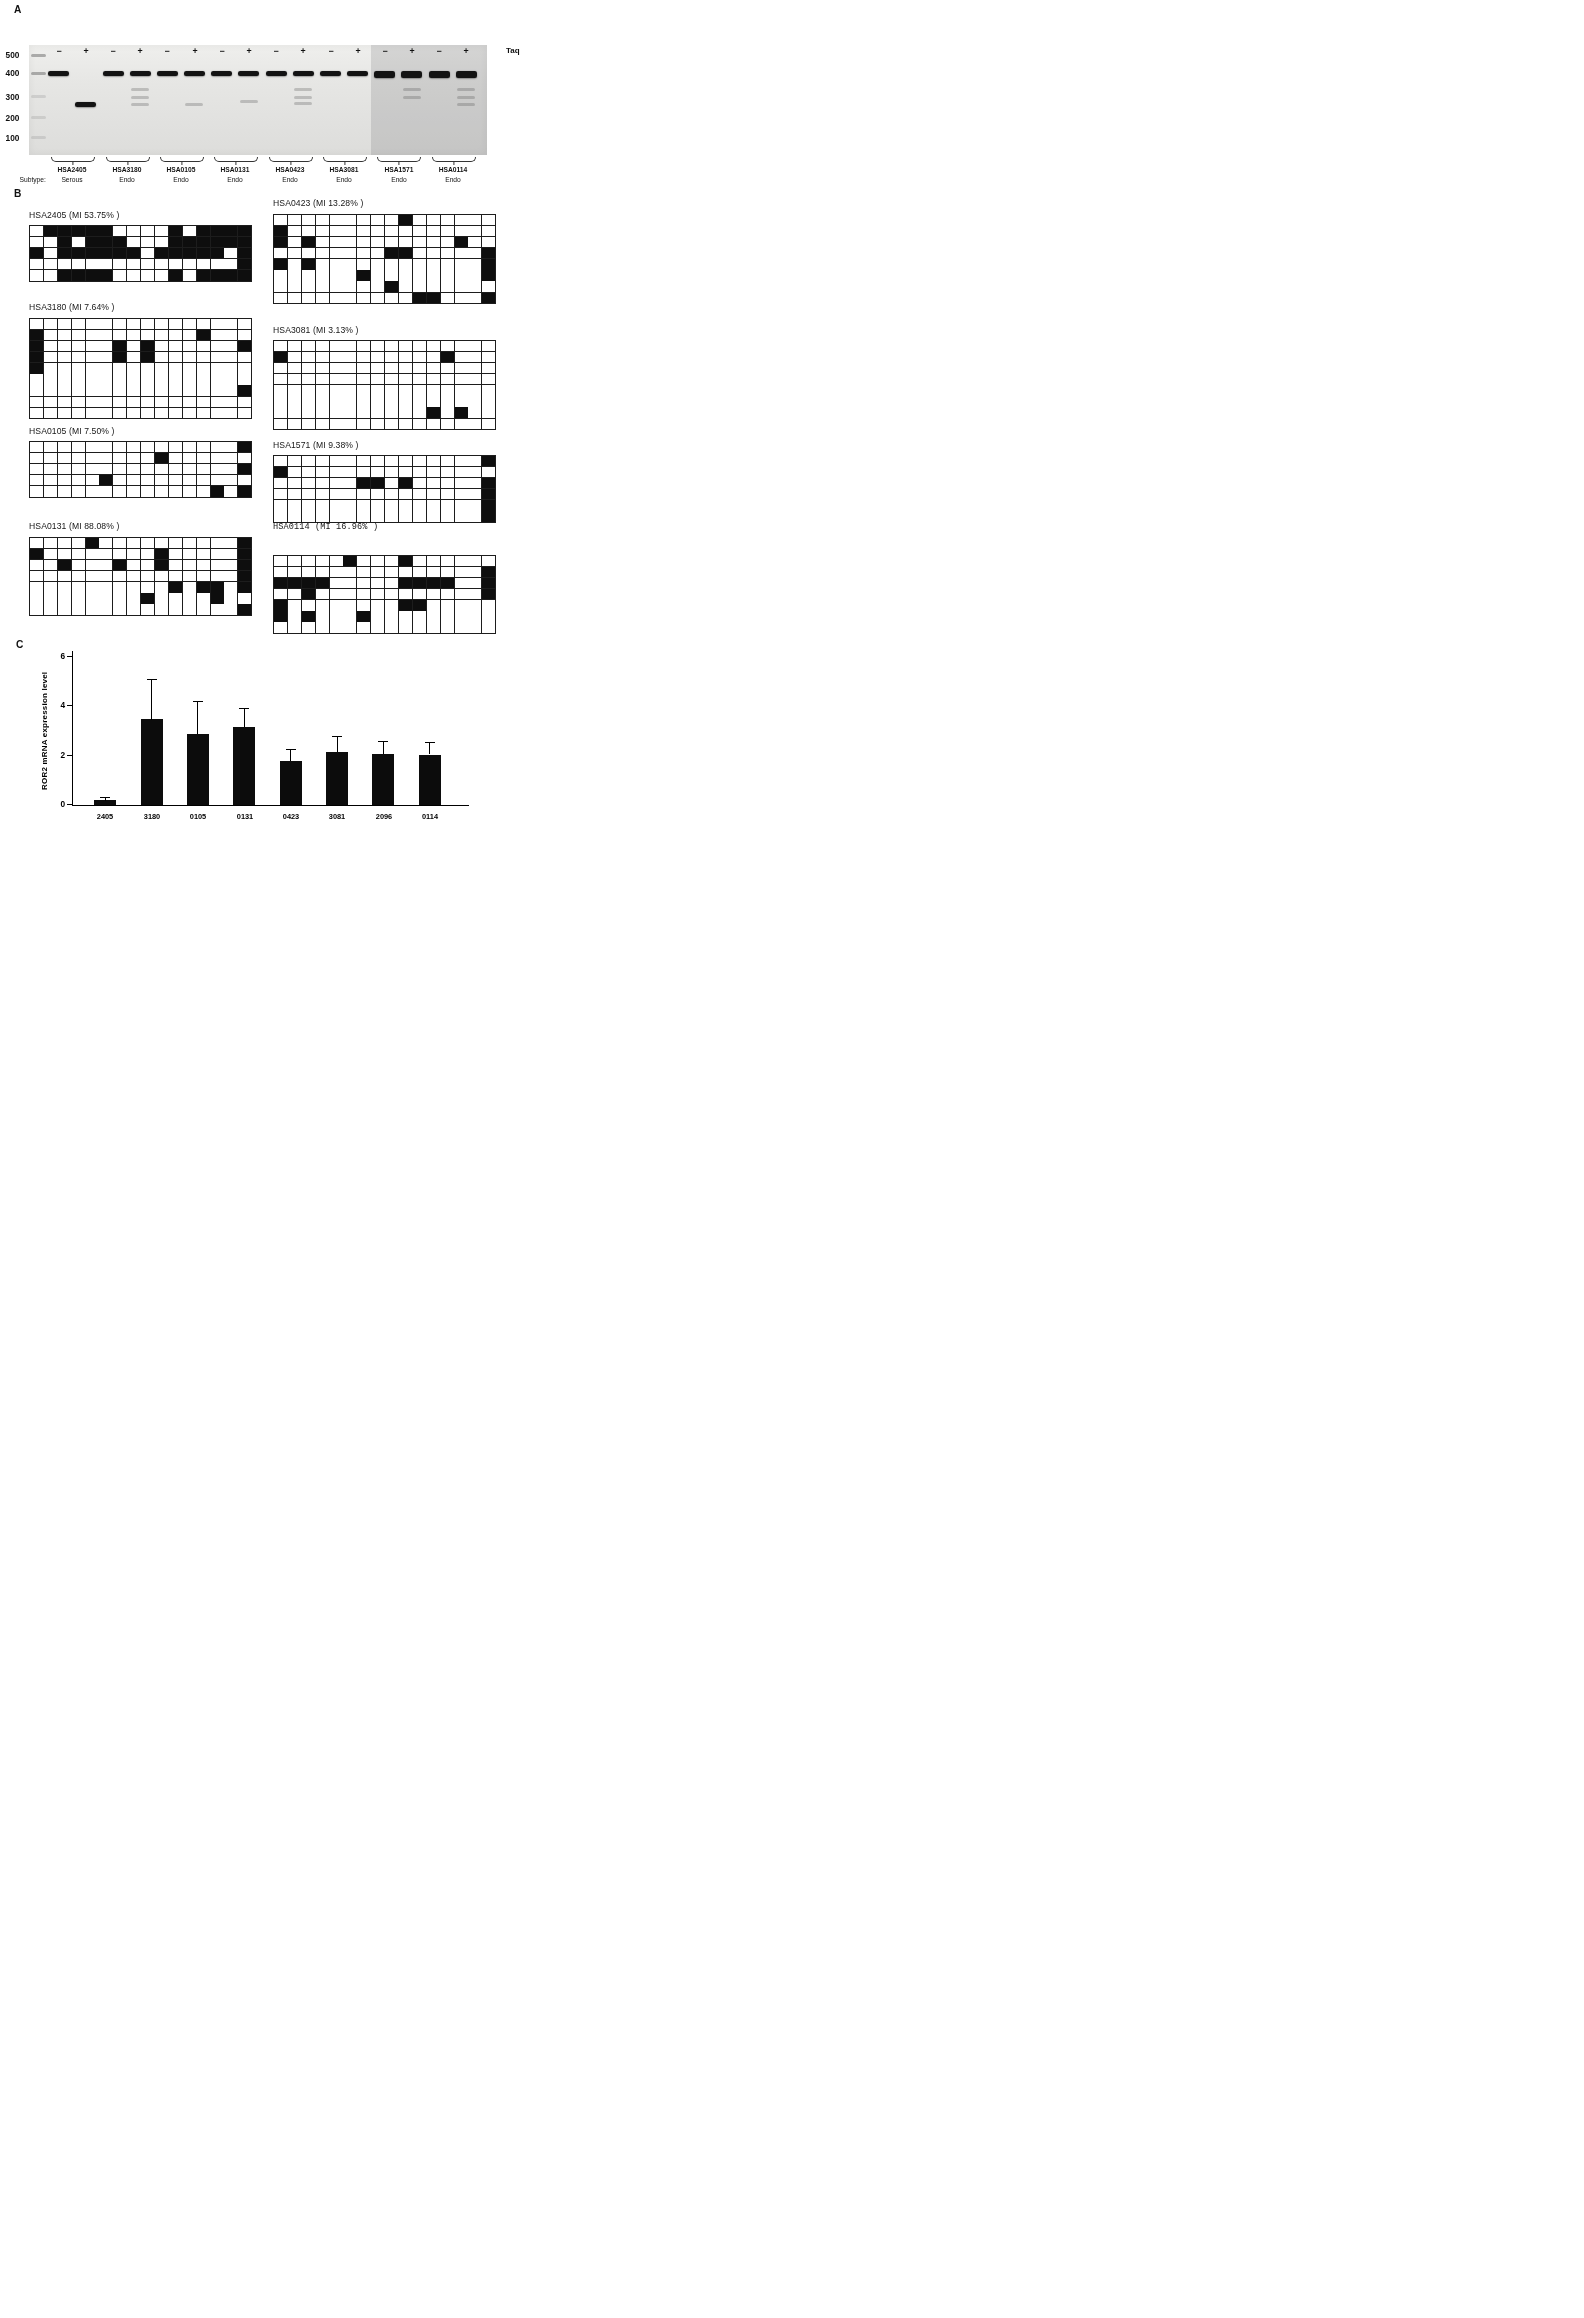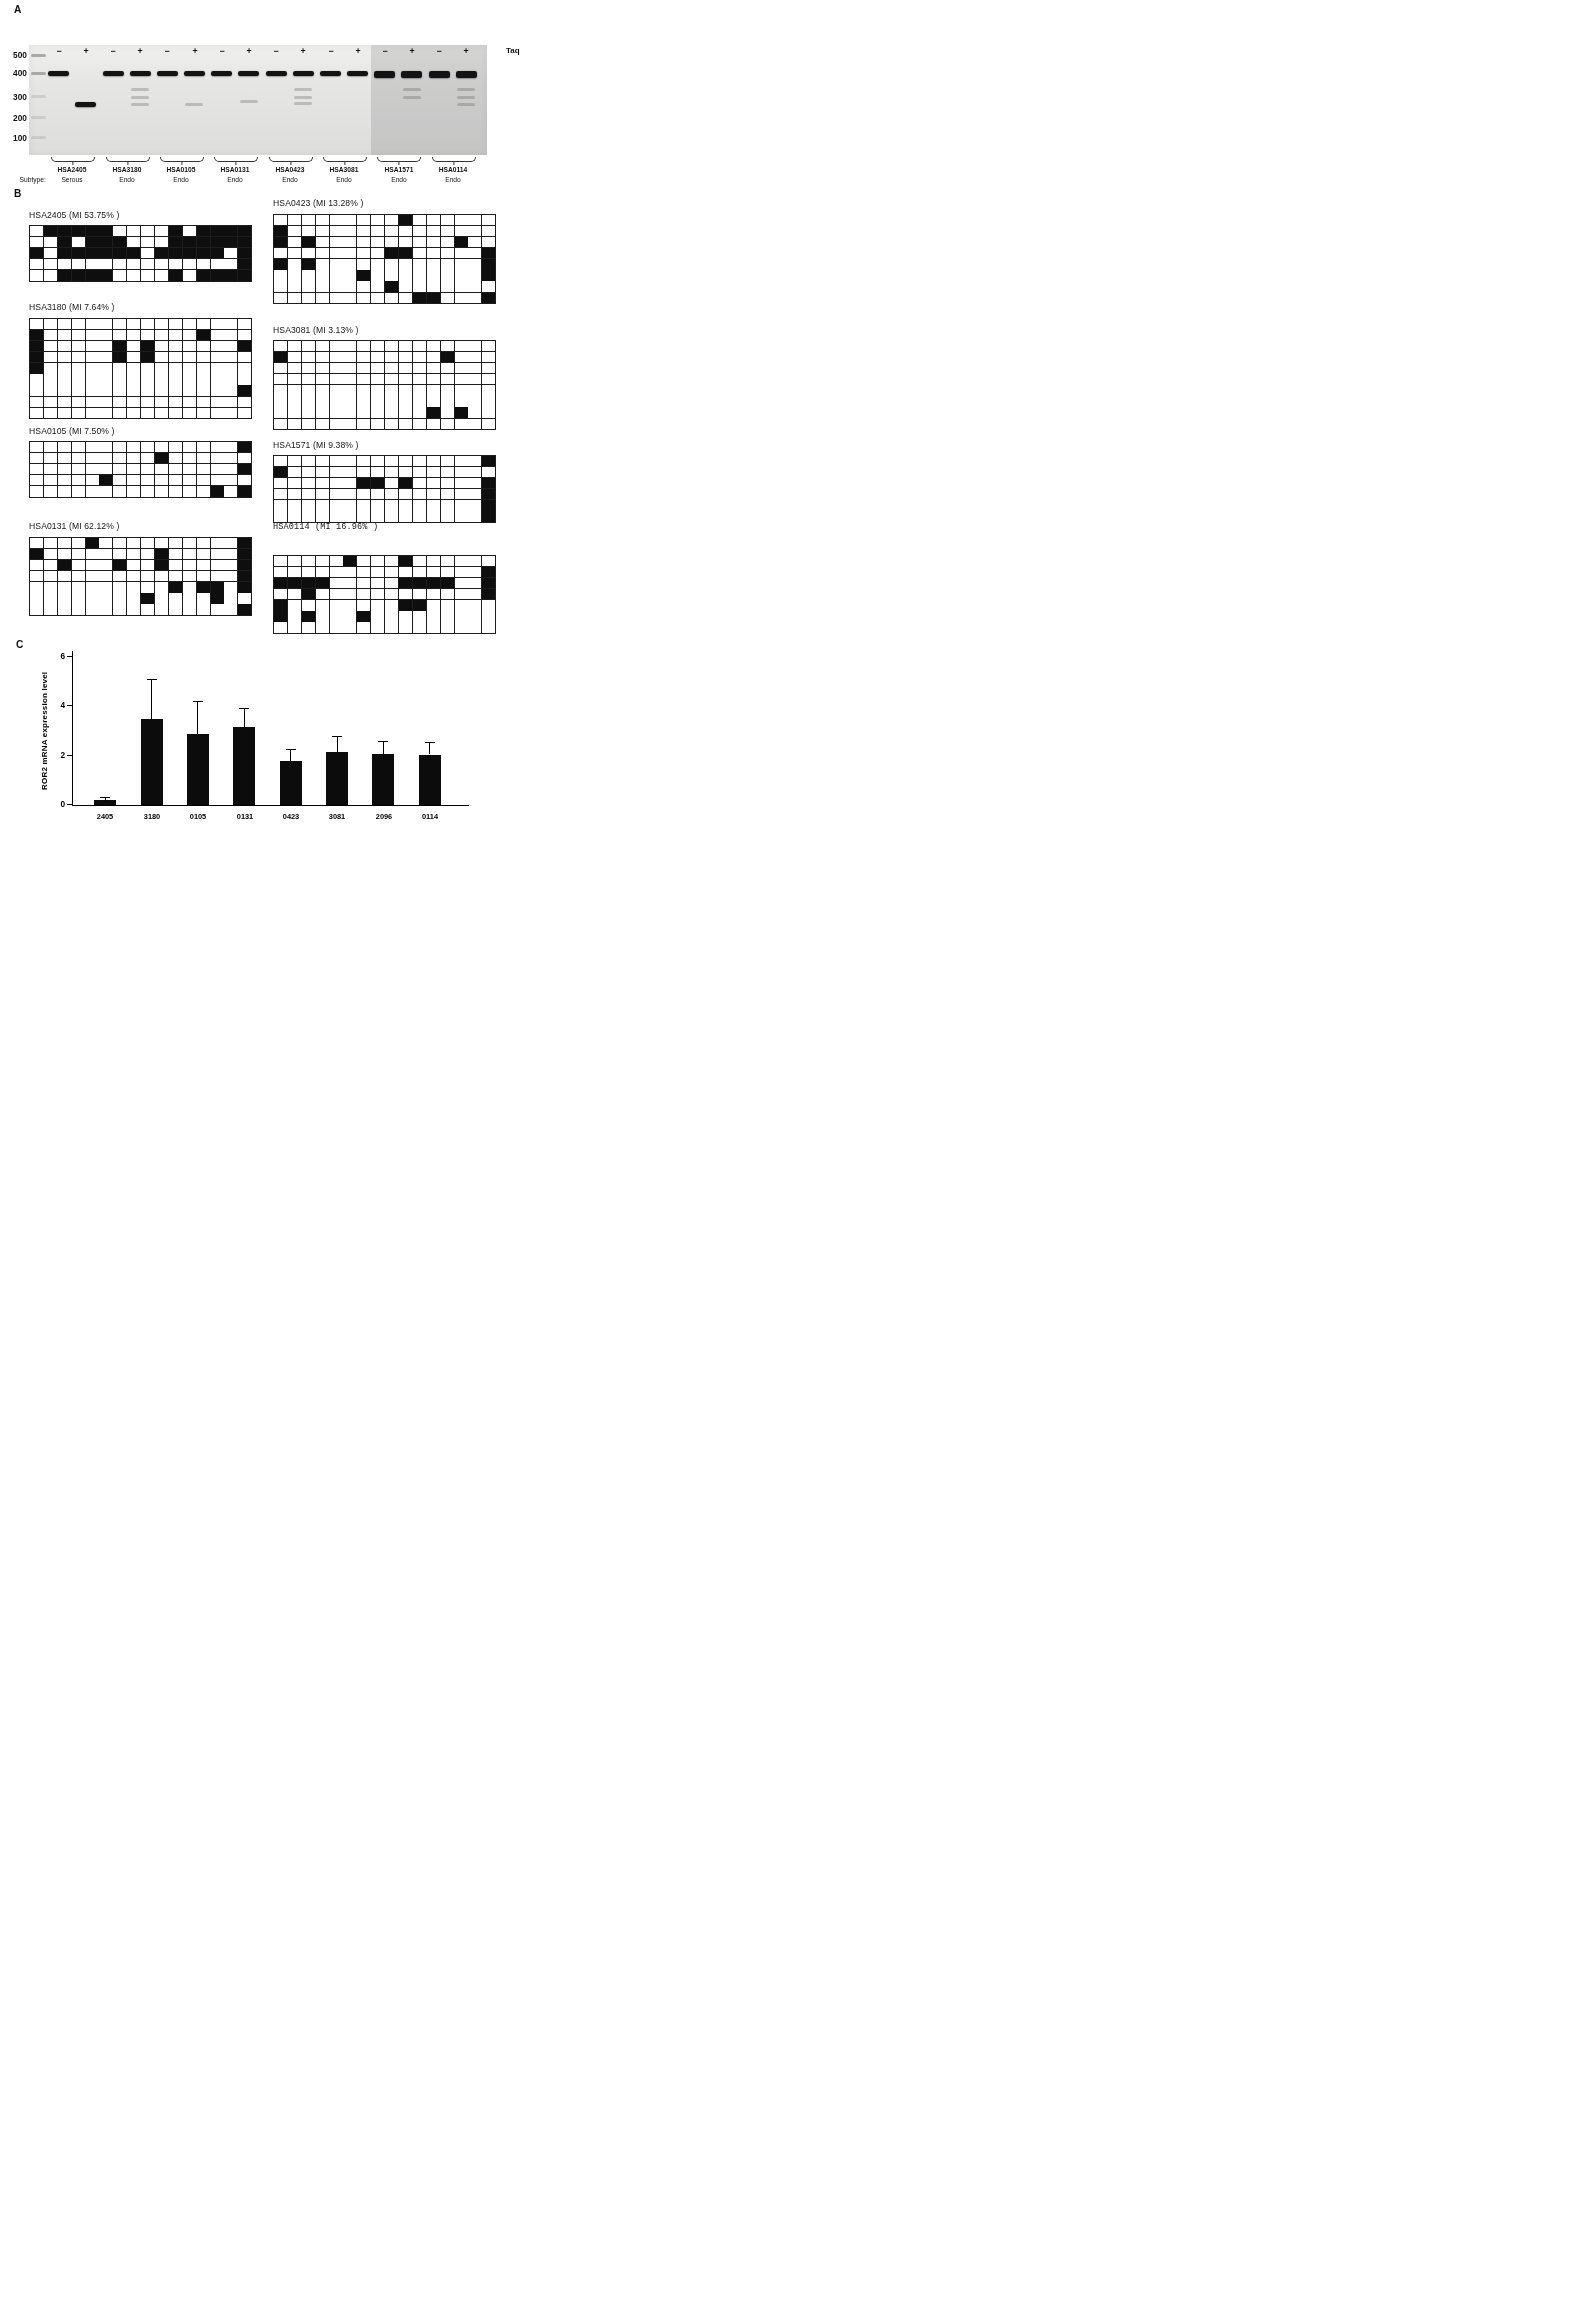--- a/index.html
+++ b/index.html
@@ -6,21 +6,21 @@
   body{font-family:"Liberation Sans", sans-serif;color:#1a1a1a;}
   .page{position:relative;width:528px;height:834px;background:#fff;overflow:hidden;}
   .panel-letter{position:absolute;font-size:10.2px;font-weight:bold;color:#111;}
   
   .gel{position:absolute;left:29px;top:45px;width:458px;height:110px;
        background:linear-gradient(180deg,#efefed 0%,#e6e6e4 35%,#dddddb 100%);
        box-shadow:inset 0 0 8.3px rgba(0,0,0,0.06);}
   .gel-dark{position:absolute;background:rgba(75,75,80,0.16);}
   .lane-sign{position:absolute;text-align:center;font-weight:bold;font-size:8.8px;color:#111;}
   .taq{position:absolute;font-weight:bold;font-size:8px;color:#111;margin-left:15px;}
-  .ladder-label{position:absolute;width:21.3px;text-align:right;font-weight:bold;font-size:8.3px;color:#111;}
+  .ladder-label{position:absolute;width:21.3px;text-align:left;font-weight:bold;font-size:8.3px;color:#111;}
   .band{position:absolute;border-radius:2.3px;}
   .band-strong{background:#131313;box-shadow:0 0.5px 1.4px rgba(10,10,10,.55);filter:blur(0.2px);}
   .band-medium{background:#6a6a6a;opacity:.5;filter:blur(0.5px);}
   .band-faint{background:#4a4a4a;opacity:.26;filter:blur(0.6px);}
   .band-faintest{background:#777;opacity:.2;filter:blur(0.6px);}
   .brace{position:absolute;height:4.2px;border-left:1.2px solid #333;border-right:1.2px solid #333;
          border-bottom:1.2px solid #333;border-radius:0 0 5.1px 5.1px;}
   .brace-tail{position:absolute;width:1.2px;height:4.2px;background:#333;left:50%;top:4.2px;transform:translateX(-50%);}
   .sample-name{position:absolute;width:56px;text-align:center;font-size:6.7px;font-weight:600;color:#111;}
   .sample-subtype{position:absolute;width:56px;text-align:center;font-size:6.7px;color:#111;}
@@ -458,21 +458,21 @@
       <div class="cell"></div>
       <div class="cell"></div>
       <div class="cell"></div>
       <div class="cell"></div>
       <div class="cell"></div>
       <div class="cell"></div>
       <div class="cell black"></div>
       <div class="cell"></div>
       <div class="cell black"></div>
     </div>
-    <div class="mi-label" style="left: 29px; top: 521px;">HSA0131 (MI 62.12% )</div>
+    <div class="mi-label" style="left: 29px; top: 521px;">HSA0131 (MI 88.08% )</div>
     <div class="meth-grid" style="left: 29px; top: 537px; grid-template-columns: repeat(16, 13px);">
       <div class="cell"></div>
       <div class="cell"></div>
       <div class="cell"></div>
       <div class="cell"></div>
       <div class="cell black"></div>
       <div class="cell"></div>
       <div class="cell"></div>
       <div class="cell"></div>
       <div class="cell"></div>

